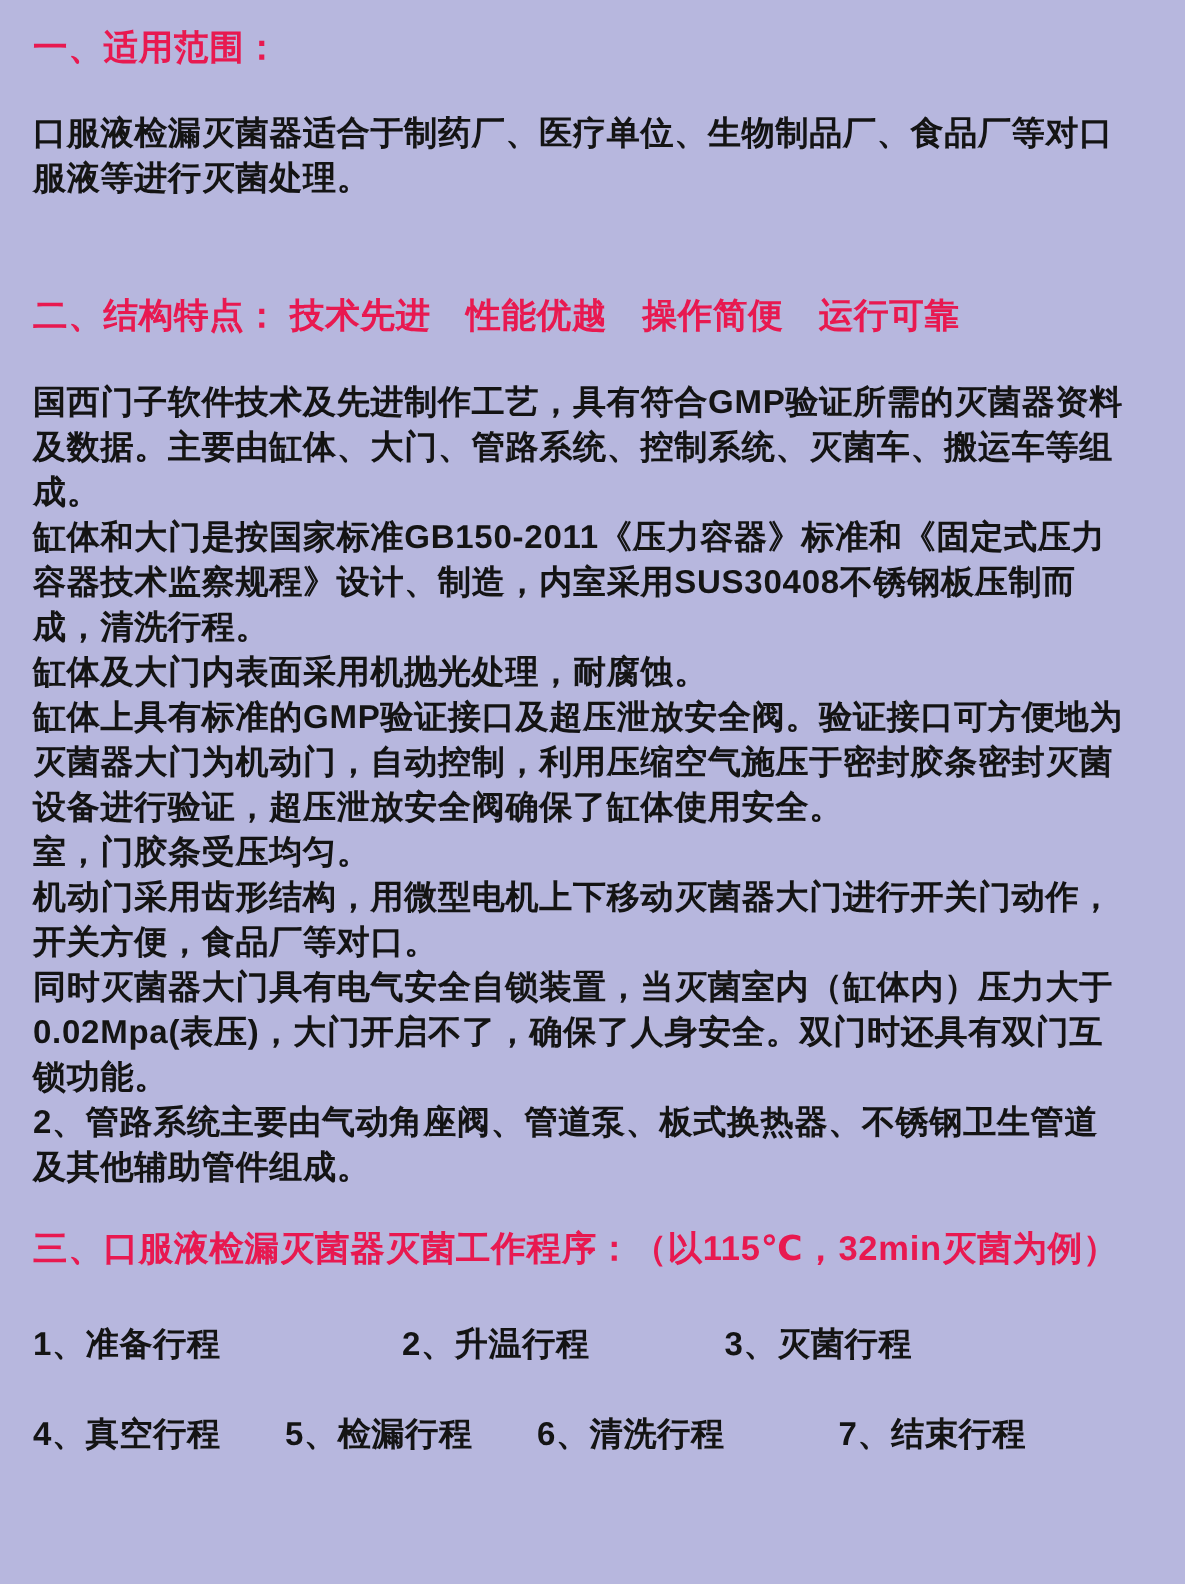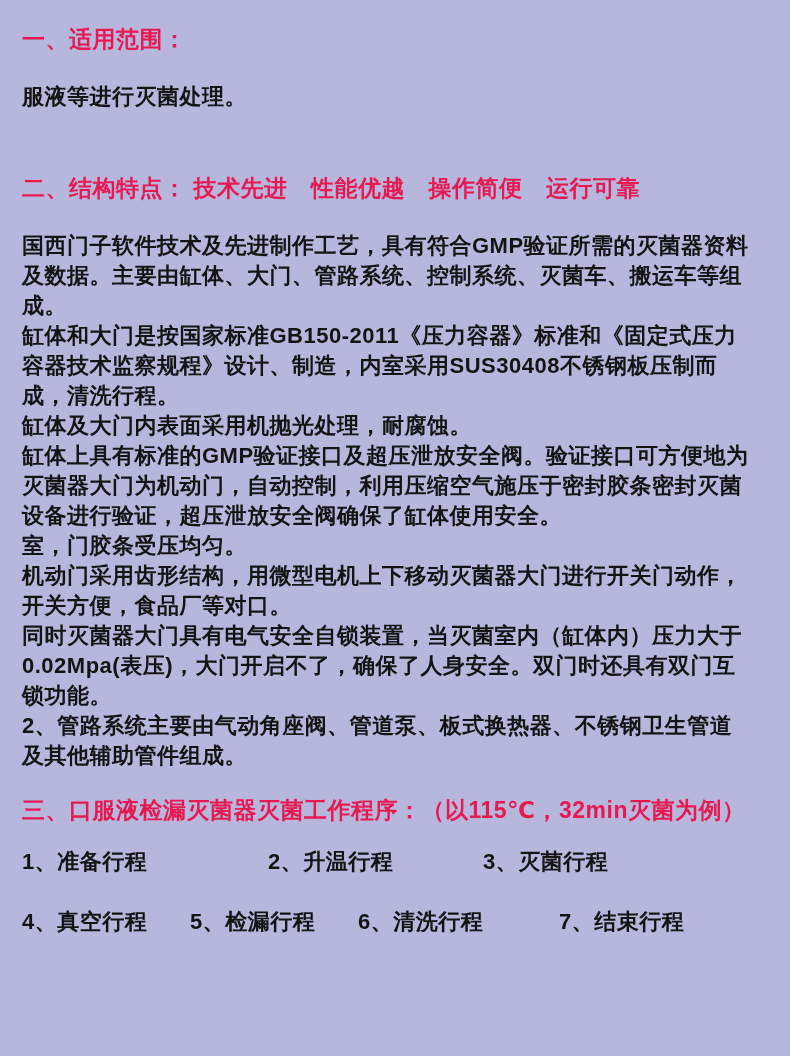--- a/index.html
+++ b/index.html
@@ -19,38 +19,38 @@
   .page{position:relative;width:790px;height:1056px;}
   .heading{
     color:var(--accent);
     font-weight:800;
     font-size:23px;
     line-height:30px;
     margin:0 18px 0 22px;
     white-space:pre;
     letter-spacing:0.5px;
   }
-  #heading-scope{padding-top:24px;}
+  #heading-scope{padding-top:16px;}
   #heading-features{margin-top:61px;}
   #heading-procedure{margin-top:24px;}
   .para{margin:0 0 0 22px;}
   #scope-body{margin-top:28px;}
   #features-body{margin-top:28px;}
   .line{
     font-size:22px;
     line-height:30px;
     font-weight:600;
     white-space:pre;
     letter-spacing:0.5px;
   }
   .steps-row{
     position:relative;
     width:790px;height:30px;
   }
-  #steps-row-1{margin-top:22px;}
+  #steps-row-1{margin-top:34px;}
   #steps-row-2{margin-top:30px;}
   .step{
     position:absolute;top:0;
     font-size:22px;line-height:30px;font-weight:600;
     white-space:pre;letter-spacing:0.5px;
   }
   #steps-row-1 .step:nth-child(1){left:22px;}
   #steps-row-1 .step:nth-child(2){left:268px;}
   #steps-row-1 .step:nth-child(3){left:483px;}
   #steps-row-2 .step:nth-child(1){left:22px;}
@@ -59,20 +59,21 @@
   #steps-row-2 .step:nth-child(4){left:559px;}
 </style>
 </head>
 <body>
 
 <div class="page">
 
   <h2 class="heading" id="heading-scope">一、适用范围：</h2>
 
   <div class="para" id="scope-body">
+      <div class="line">口服液检漏灭菌器适合于制药厂、医疗单位、生物制品厂、食品厂等对口</div>
       <div class="line">服液等进行灭菌处理。</div>
     </div>
 
   <h2 class="heading" id="heading-features">二、结构特点： 技术先进　性能优越　操作简便　运行可靠</h2>
 
   <div class="para" id="features-body">
       <div class="line">国西门子软件技术及先进制作工艺，具有符合GMP验证所需的灭菌器资料</div>
       <div class="line">及数据。主要由缸体、大门、管路系统、控制系统、灭菌车、搬运车等组</div>
       <div class="line">成。</div>
       <div class="line">缸体和大门是按国家标准GB150-2011《压力容器》标准和《固定式压力</div>

